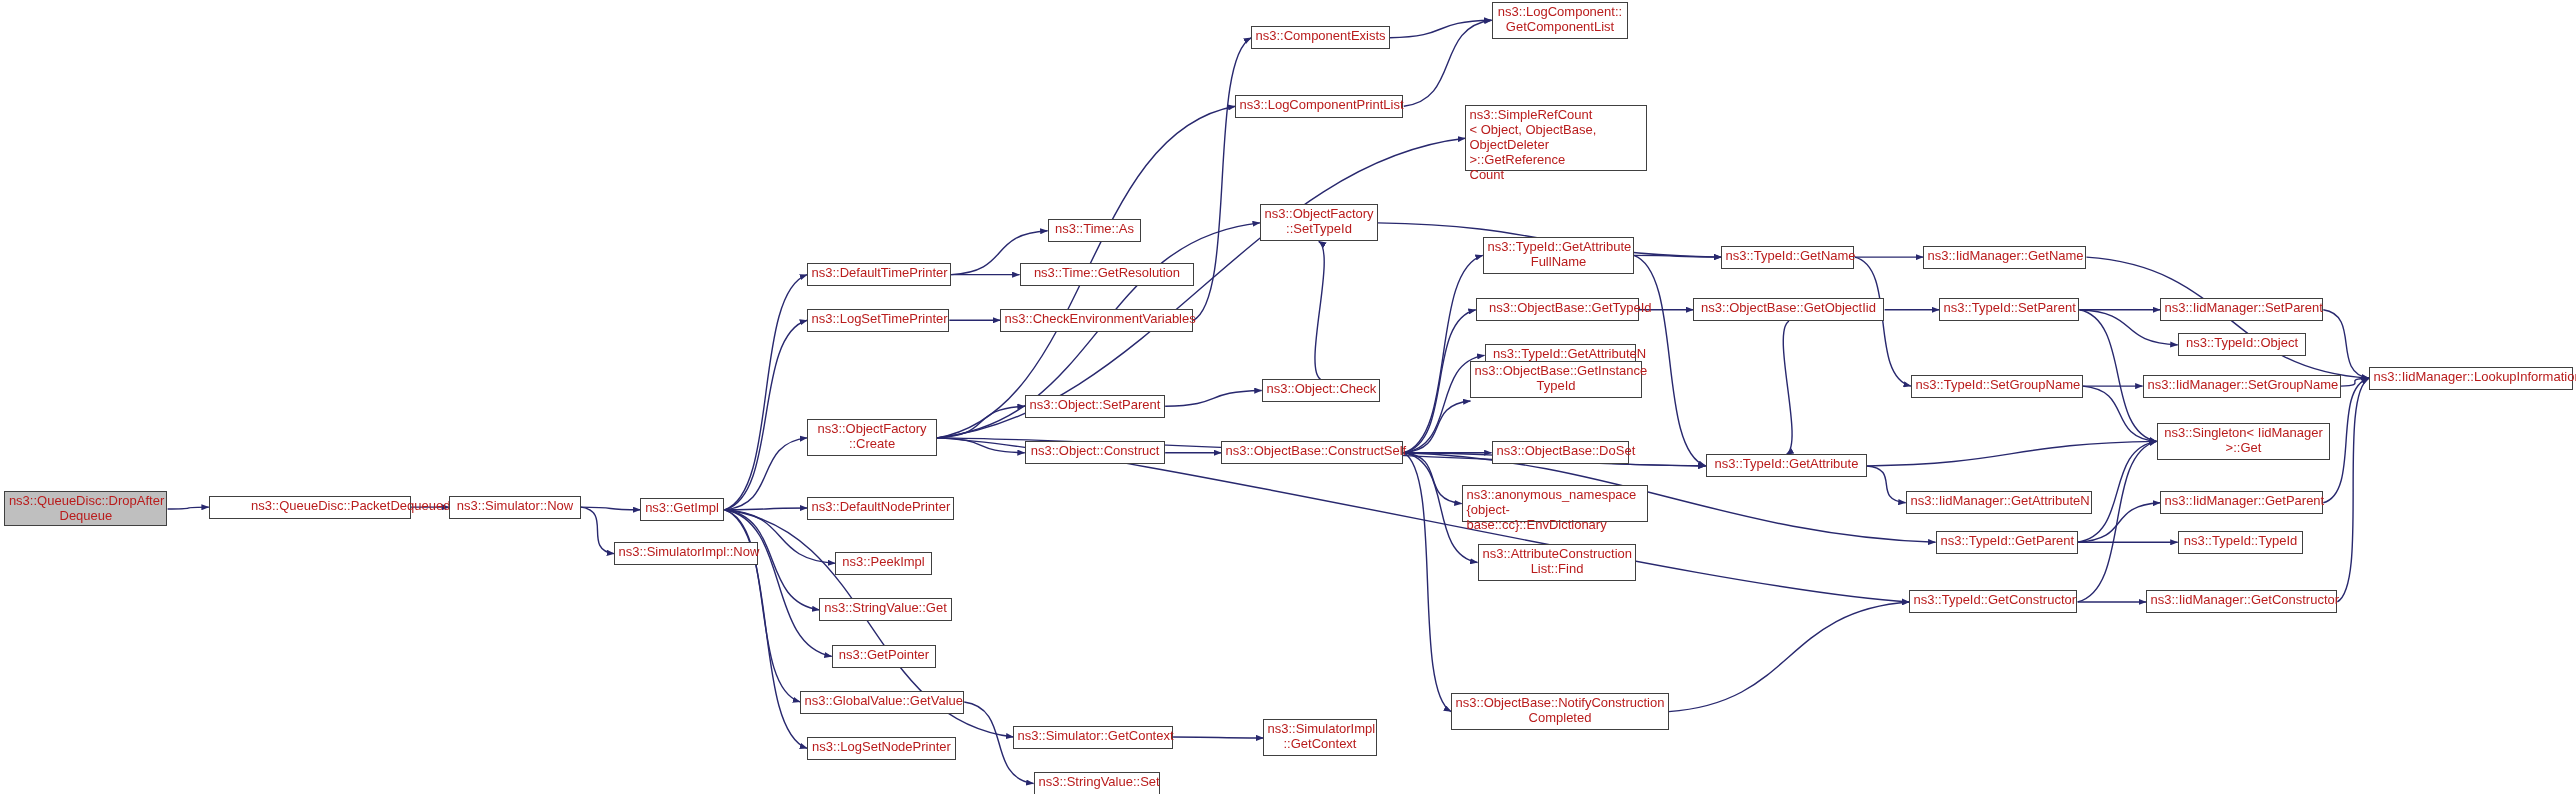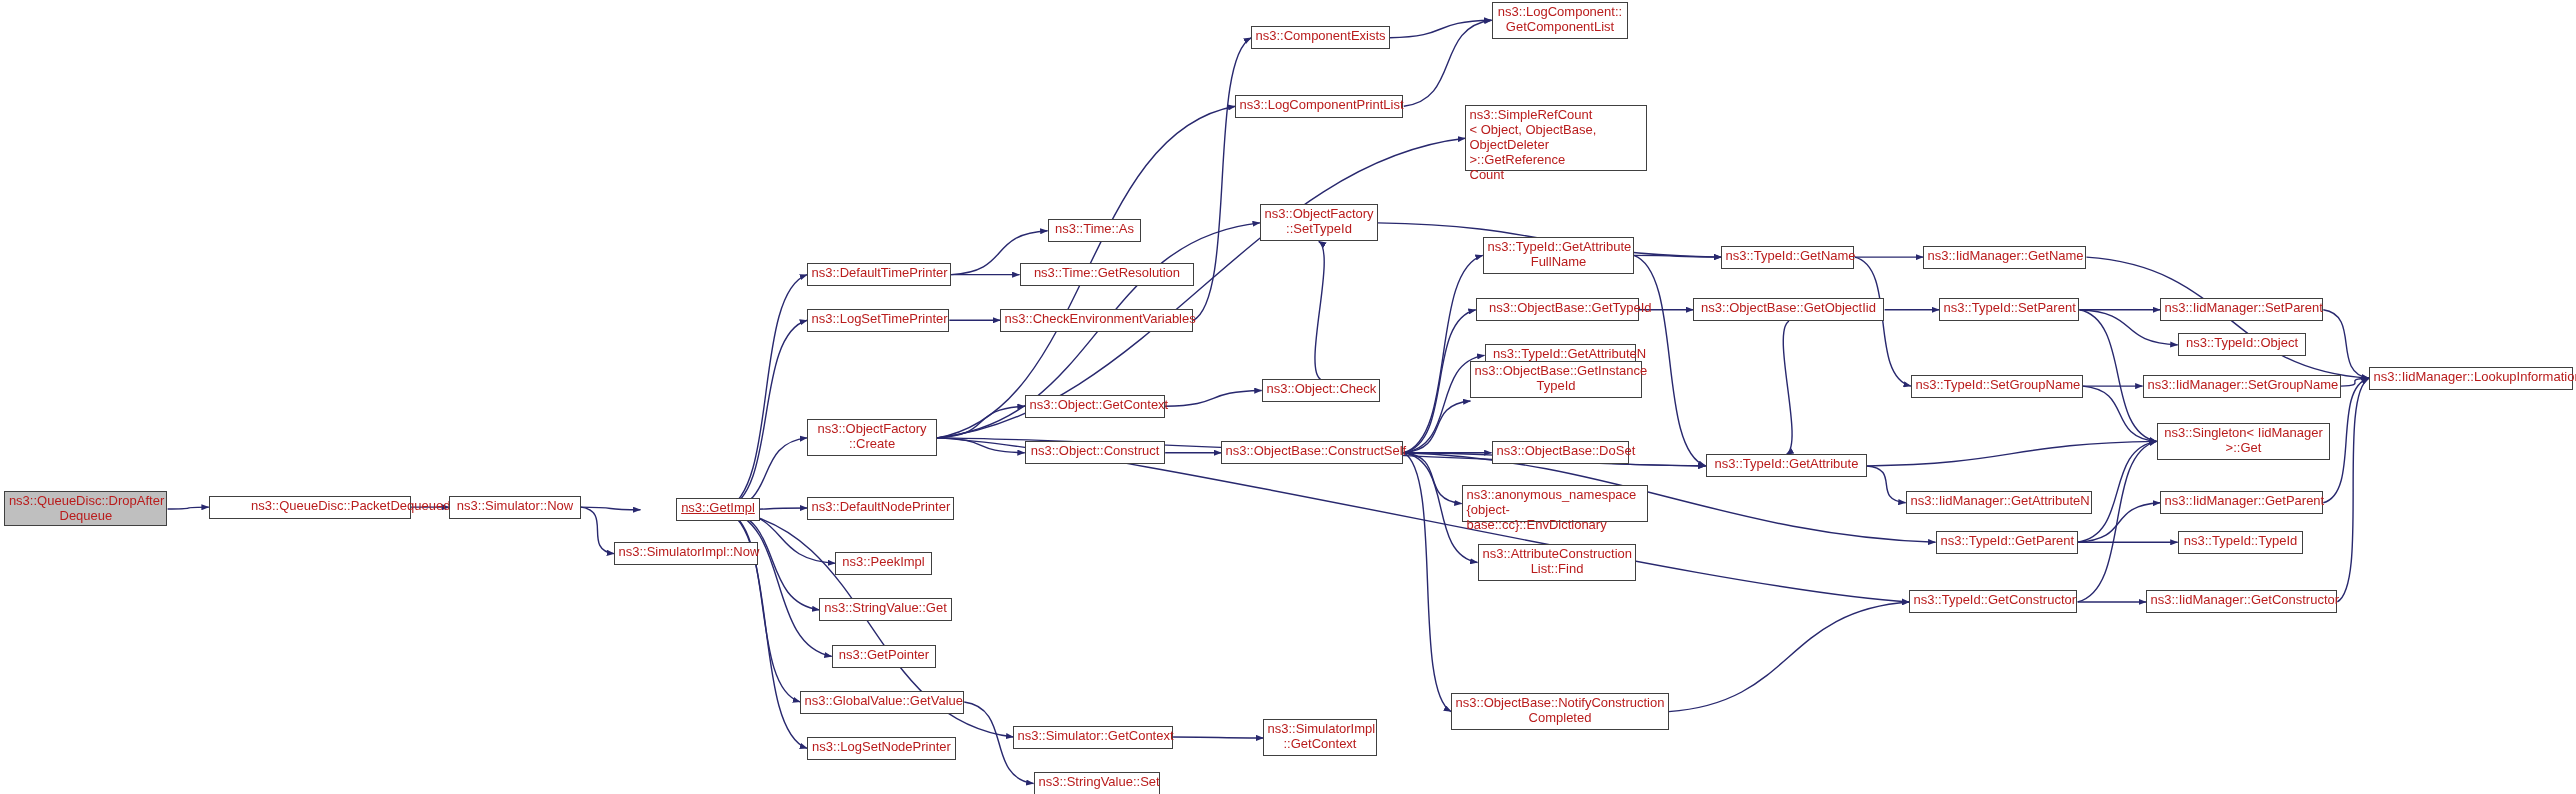--- a/index.html
+++ b/index.html
@@ -114,36 +114,36 @@
         <path d="M2668,440 C2702.4,439.28 2665.6,431.72 2700,431" fill="none" stroke="#28286e" stroke-width="1.6" marker-end="url(#arrow)"></path>
         <path d="M2648,573 C2691.4,561.64 2656.6,442.36 2700,431" fill="none" stroke="#28286e" stroke-width="1.6" marker-end="url(#arrow)"></path>
         <path d="M2664,686 C2700.2,665.6 2663.8,451.4 2700,431" fill="none" stroke="#28286e" stroke-width="1.6" marker-end="url(#arrow)"></path>
       </g>
   </svg>
   <div id="nodes">
       <div class="node root" style="left: 4.4px; top: 491px; width: 163px; height: 35px;"><span>ns3::QueueDisc::DropAfter
 Dequeue</span></div>
       <div class="node" style="left: 209px; top: 496px; width: 202px; height: 23px; padding-left: 41px;"><span>ns3::QueueDisc::PacketDequeued</span></div>
       <div class="node" style="left: 449px; top: 496px; width: 132px; height: 23px;"><span>ns3::Simulator::Now</span></div>
-      <div class="node" style="left: 676px; top: 498px; width: 84px; height: 23px; text-decoration: underline;"><span>ns3::GetImpl</span></div>
+      <div class="node" style="left: 640px; top: 498px; width: 84px; height: 23px;"><span>ns3::GetImpl</span></div>
       <div class="node" style="left: 614px; top: 542px; width: 144px; height: 23px;"><span>ns3::SimulatorImpl::Now</span></div>
       <div class="node" style="left: 807px; top: 263px; width: 144px; height: 23px;"><span>ns3::DefaultTimePrinter</span></div>
       <div class="node" style="left: 807px; top: 309px; width: 142px; height: 23px;"><span>ns3::LogSetTimePrinter</span></div>
       <div class="node" style="left: 807px; top: 419px; width: 130px; height: 37px;"><span>ns3::ObjectFactory
 ::Create</span></div>
       <div class="node" style="left: 807px; top: 497px; width: 147px; height: 23px;"><span>ns3::DefaultNodePrinter</span></div>
       <div class="node" style="left: 835px; top: 552px; width: 97px; height: 23px;"><span>ns3::PeekImpl</span></div>
       <div class="node" style="left: 819px; top: 598px; width: 133px; height: 23px;"><span>ns3::StringValue::Get</span></div>
       <div class="node" style="left: 832px; top: 645px; width: 104px; height: 23px;"><span>ns3::GetPointer</span></div>
       <div class="node" style="left: 800px; top: 691px; width: 164px; height: 23px;"><span>ns3::GlobalValue::GetValue</span></div>
       <div class="node" style="left: 807px; top: 737px; width: 149px; height: 23px;"><span>ns3::LogSetNodePrinter</span></div>
       <div class="node" style="left: 1048px; top: 219px; width: 93px; height: 23px;"><span>ns3::Time::As</span></div>
       <div class="node" style="left: 1020px; top: 263px; width: 174px; height: 23px;"><span>ns3::Time::GetResolution</span></div>
       <div class="node" style="left: 1000px; top: 309px; width: 193px; height: 23px;"><span>ns3::CheckEnvironmentVariables</span></div>
-      <div class="node" style="left: 1025px; top: 395px; width: 140px; height: 23px;"><span>ns3::Object::GetContext</span></div>
+      <div class="node" style="left: 1025px; top: 395px; width: 140px; height: 23px;"><span>ns3::Object::SetParent</span></div>
       <div class="node" style="left: 1025px; top: 441px; width: 140px; height: 23px;"><span>ns3::Object::Construct</span></div>
       <div class="node" style="left: 1013px; top: 726px; width: 160px; height: 23px;"><span>ns3::Simulator::GetContext</span></div>
       <div class="node" style="left: 1034px; top: 772px; width: 126px; height: 23px;"><span>ns3::StringValue::Set</span></div>
       <div class="node" style="left: 1251px; top: 26px; width: 139px; height: 23px;"><span>ns3::ComponentExists</span></div>
       <div class="node" style="left: 1235px; top: 95px; width: 168px; height: 23px;"><span>ns3::LogComponentPrintList</span></div>
       <div class="node" style="left: 1260px; top: 204px; width: 118px; height: 37px;"><span>ns3::ObjectFactory
 ::SetTypeId</span></div>
       <div class="node" style="left: 1262px; top: 379px; width: 118px; height: 23px;"><span>ns3::Object::Check</span></div>
       <div class="node" style="left: 1221px; top: 441px; width: 182px; height: 23px;"><span>ns3::ObjectBase::ConstructSelf</span></div>
       <div class="node" style="left: 1263px; top: 719px; width: 114px; height: 37px;"><span>ns3::SimulatorImpl

